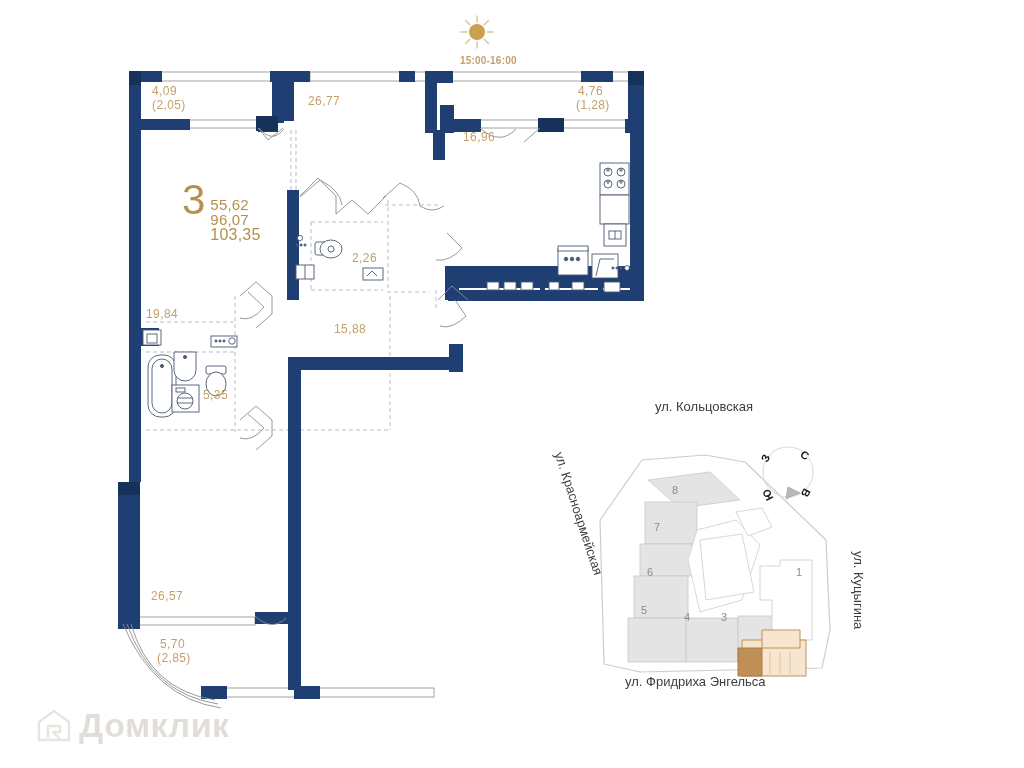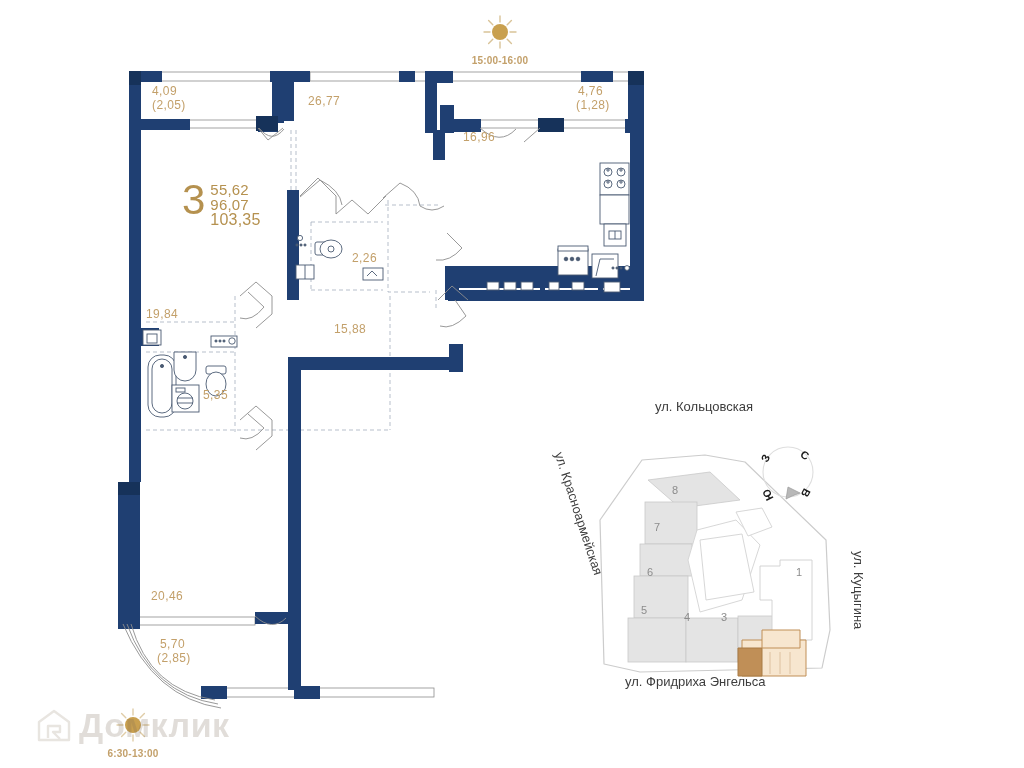--- a/index.html
+++ b/index.html
@@ -12,30 +12,30 @@
   #stage{position:absolute;inset:0;}
   .svg-layer{position:absolute;left:0;top:0;width:1024px;height:768px;}
   .area-label{
     position:absolute;
     color:#c3a06a;
     font-size:12px;
     letter-spacing:.4px;
     white-space:nowrap;
     font-family:"Liberation Sans","DejaVu Sans",sans-serif;
   }
-  .sun-block{position:absolute;text-align:center;}
+  .sun-block{position:absolute;text-align:left;}
   .sun-time{
     color:#c3a06a;font-size:10px;font-weight:bold;margin-top:2px;letter-spacing:.2px;
   }
   .flat-badge{position:absolute;display:flex;align-items:flex-start;}
   .flat-rooms{
     font-size:42px;color:#b5914f;line-height:36px;font-weight:400;
     font-family:"Liberation Sans","DejaVu Sans",sans-serif;
   }
-  .flat-areas{margin-left:5px;margin-top:0;}
+  .flat-areas{margin-left:5px;margin-top:15px;}
   .flat-areas div{color:#b5914f;font-size:15px;line-height:15px;letter-spacing:.2px;}
   .flat-areas div.a3{font-size:16px;}
   .street{
     position:absolute;color:#3d3d3d;font-size:13px;white-space:nowrap;
     font-family:"Liberation Sans","DejaVu Sans",sans-serif;
   }
   .compass-letter{
     position:absolute;font-size:11px;font-weight:bold;color:#1a1a1a;
   }
   .minimap-num{
@@ -313,21 +313,21 @@
   <div class="area-label" style="left:152px;top:84px">4,09</div>
   <div class="area-label" style="left:152px;top:98px">(2,05)</div>
   <div class="area-label" style="left:308px;top:94px">26,77</div>
   <div class="area-label" style="left:578px;top:84px">4,76</div>
   <div class="area-label" style="left:576px;top:98px">(1,28)</div>
   <div class="area-label" style="left:463px;top:130px">16,96</div>
   <div class="area-label" style="left:352px;top:251px">2,26</div>
   <div class="area-label" style="left:146px;top:307px">19,84</div>
   <div class="area-label" style="left:334px;top:322px">15,88</div>
   <div class="area-label" style="left:203px;top:388px">5,35</div>
-  <div class="area-label" style="left:151px;top:589px">20,46</div>
+  <div class="area-label" style="left:151px;top:589px">26,57</div>
   <div class="area-label" style="left:160px;top:637px">5,70</div>
   <div class="area-label" style="left:157px;top:651px">(2,85)</div>
 
   <div class="flat-badge" style="left:182px;top:182px">
     <span class="flat-rooms">3</span>
     <span class="flat-areas">
       <div>55,62</div>
       <div>96,07</div>
       <div class="a3">103,35</div>
     </span>
@@ -343,36 +343,20 @@
         <line x1="5.6" y1="5.6" x2="9.8" y2="9.8"></line>
           <line x1="24.2" y1="24.2" x2="28.4" y2="28.4"></line>
         <line x1="28.4" y1="5.6" x2="24.2" y2="9.8"></line>
           <line x1="9.8" y1="24.2" x2="5.6" y2="28.4"></line>
       </g>
       <circle cx="17" cy="17" r="8" fill="#c9a04f"></circle>
     </svg>
     <div class="sun-time">15:00-16:00</div>
   </div>
 
-  <div class="sun-block" style="left:93px;top:708px;width:80px">
-    <svg width="34" height="34" viewBox="0 0 34 34">
-      <g stroke="#e0cda8" stroke-width="1.4" stroke-linecap="round">
-        <line x1="17" y1="1" x2="17" y2="7"></line>
-          <line x1="17" y1="27" x2="17" y2="33"></line>
-        <line x1="1" y1="17" x2="7" y2="17"></line>
-          <line x1="27" y1="17" x2="33" y2="17"></line>
-        <line x1="5.6" y1="5.6" x2="9.8" y2="9.8"></line>
-          <line x1="24.2" y1="24.2" x2="28.4" y2="28.4"></line>
-        <line x1="28.4" y1="5.6" x2="24.2" y2="9.8"></line>
-          <line x1="9.8" y1="24.2" x2="5.6" y2="28.4"></line>
-      </g>
-      <circle cx="17" cy="17" r="8" fill="#c9a04f"></circle>
-    </svg>
-    <div class="sun-time">6:30-13:00</div>
-  </div>
 
   <div class="street" style="left:655px;top:399px">ул. Кольцовская</div>
 
   <div class="street" style="left:566px;top:450px;transform:rotate(72deg);transform-origin:0 0;">ул. Красноармейская</div>
 
   <div class="street" style="left:866px;top:551px;transform:rotate(90deg);transform-origin:0 0;">ул. Куцыгина</div>
 
   <div class="street" style="left:625px;top:674px">ул. Фридриха Энгельса</div>
 
   <div class="compass-letter" style="left:762px;top:452px;transform:rotate(-62deg)">З</div>

